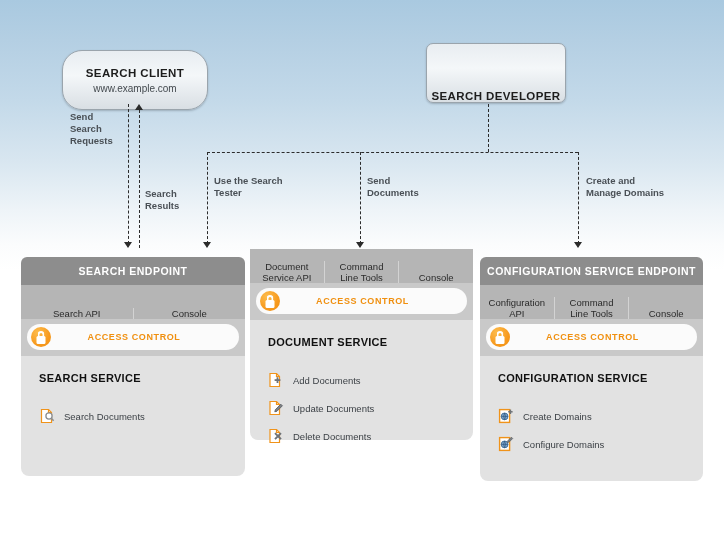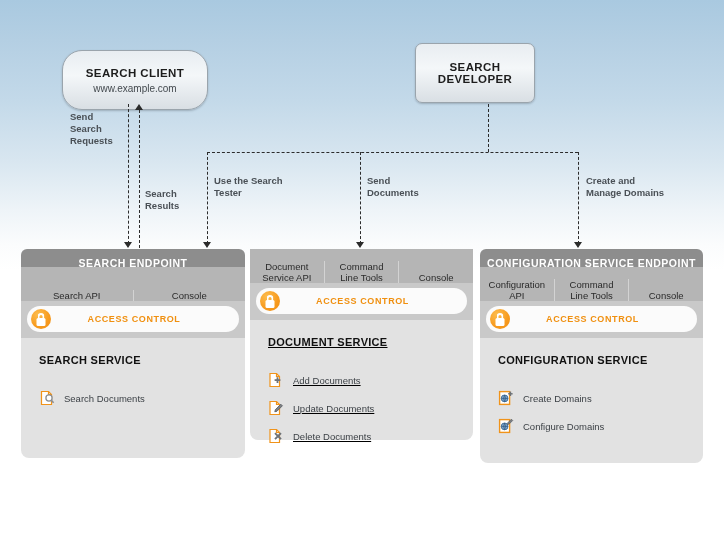--- a/index.html
+++ b/index.html
@@ -49,21 +49,21 @@
     text-align: center;
   }
   .actor-sub {
     font-size: 10px;
     color: #444a4f;
     margin-top: 4px;
     text-align: center;
   }
 
   #actor-client  { left: 62px;  top: 50px;  width: 146px; height: 60px; border-radius: 20px; }
-  #actor-dev     { left: 415px; top: 43px;  width: 120px; height: 60px; }
+  #actor-dev     { left: 426px; top: 43px;  width: 140px; height: 60px; justify-content: flex-end; }
 
   
   .vline {
     position: absolute;
     width: 0;
     border-left: 1px dashed #2b2b2b;
   }
   .hline {
     position: absolute;
     height: 0;
@@ -92,24 +92,25 @@
     position: absolute;
     box-sizing: border-box;
   }
   .panel-head {
     background: #8d8d8d;
     color: #ffffff;
     font-size: 10.5px;
     font-weight: bold;
     letter-spacing: 0.5px;
     text-align: center;
-    height: 18px;
+    height: 28px;
     line-height: 28px;
     border-radius: 6px 6px 0 0;
     box-sizing: border-box;
+    margin-top: 8px;
   }
   .tabs {
     display: flex;
     height: 34px;
     background: #b5b5b5;
     box-sizing: border-box;
     align-items: flex-end;
   }
   .tab {
     flex: 1;
@@ -299,21 +300,21 @@
       <div class="tab">Command
 Line Tools</div>
       <div class="tab">Console</div>
     </div>
     <div class="access-wrap">
       <div class="access-bar">
         <span class="lock-icon"></span>
         <span class="access-label">ACCESS CONTROL</span>
       </div>
     </div>
-    <div class="service-body" style="height:120px;text-decoration:underline;">
+    <div class="service-body" style="height:120px;">
       <div class="service-title">DOCUMENT SERVICE</div>
 
       <div class="service-item">
         <span class="ico">
           <svg width="16" height="16" viewBox="0 0 16 16">
             <path d="M2 1.5 h6.5 l3 3 v10 h-9.5 z" fill="#ffffff" stroke="#f0931a" stroke-width="1.2"></path>
             <path d="M8.5 1.5 v3 h3" fill="none" stroke="#f0931a" stroke-width="1.2"></path>
             <line x1="9.5" y1="5.2" x2="9.5" y2="11" stroke="#6f7377" stroke-width="1.8"></line>
             <line x1="6.6" y1="8.1" x2="12.4" y2="8.1" stroke="#6f7377" stroke-width="1.8"></line>
           </svg>

